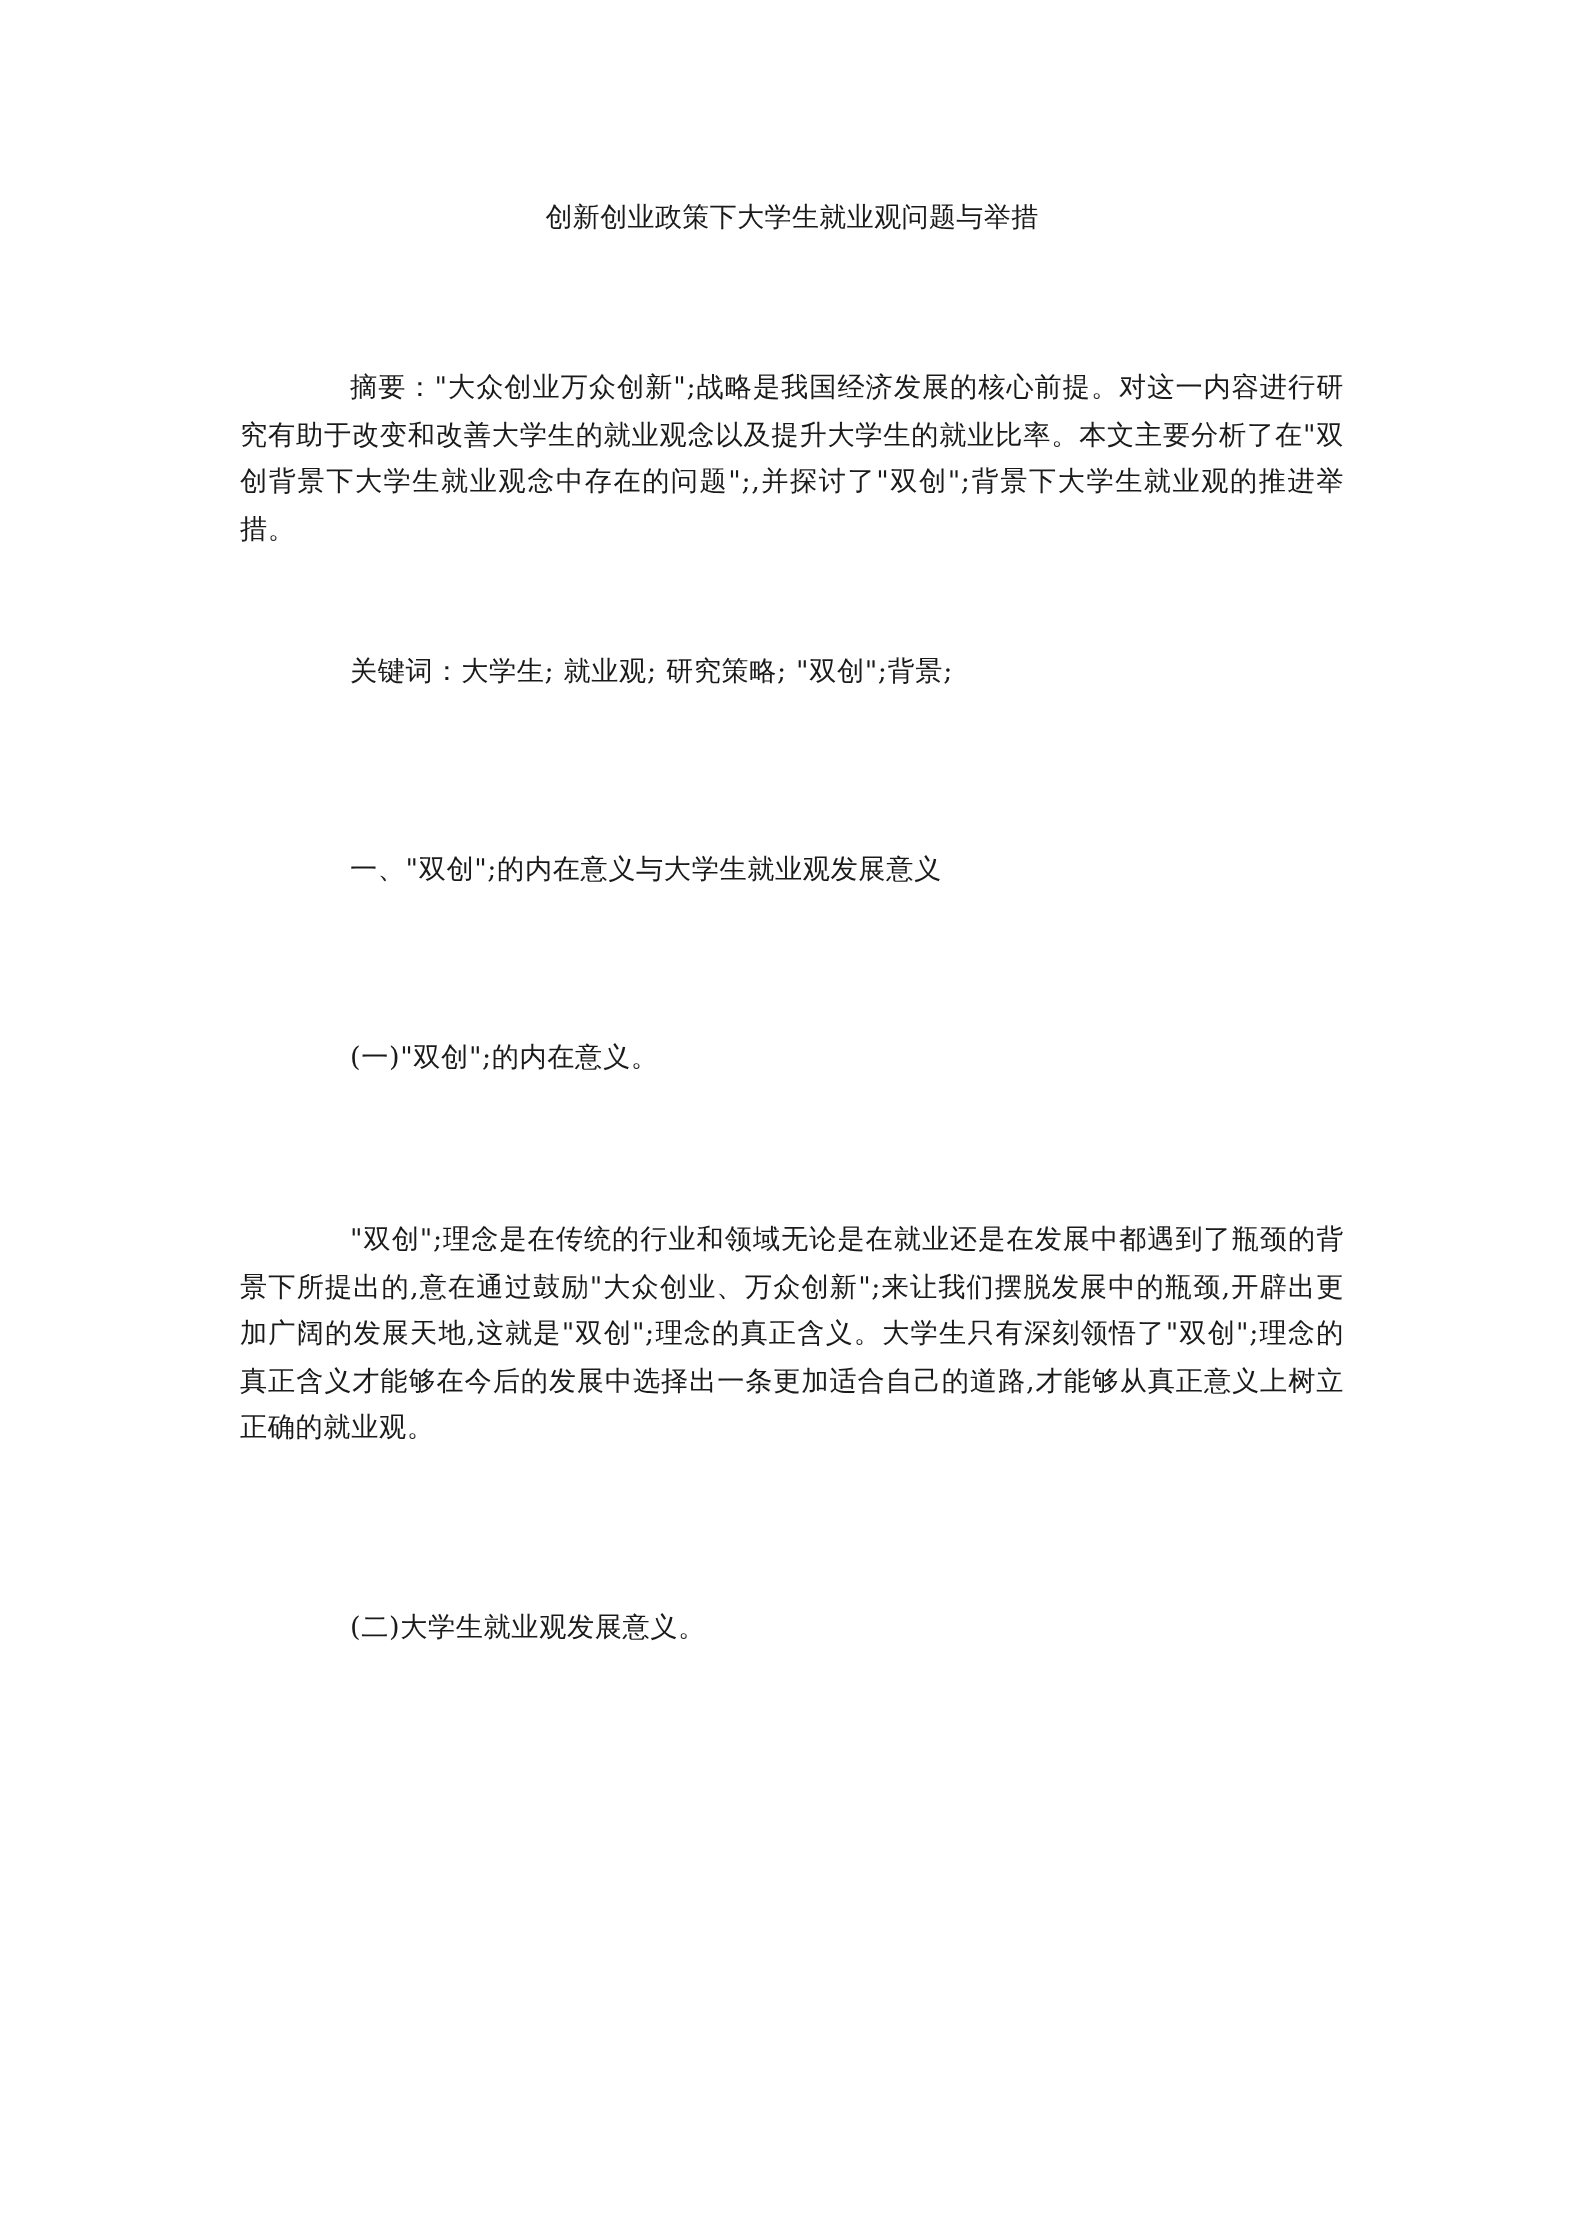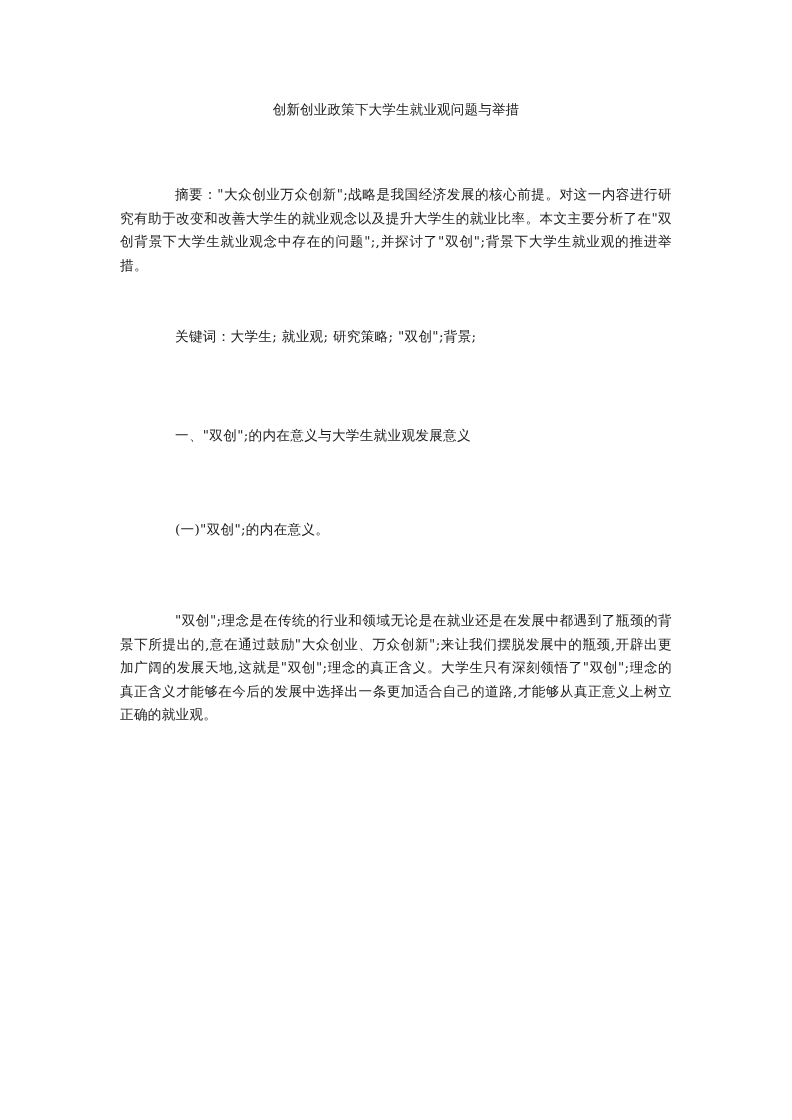--- a/index.html
+++ b/index.html
@@ -68,14 +68,15 @@
   <div class="para" id="abstract">摘要："大众创业万众创新";战略是我国经济发展的核心前提。对这一内容进行研究有助于改变和改善大学生的就业观念以及提升大学生的就业比率。本文主要分析了在"双创背景下大学生就业观念中存在的问题";,并探讨了"双创";背景下大学生就业观的推进举措。</div>
 
   <div class="heading" id="keywords">关键词：大学生; 就业观; 研究策略; "双创";背景;</div>
 
   <div class="heading" id="h1">一、"双创";的内在意义与大学生就业观发展意义</div>
 
   <div class="heading" id="h1-1">(一)"双创";的内在意义。</div>
 
   <div class="para" id="p1">"双创";理念是在传统的行业和领域无论是在就业还是在发展中都遇到了瓶颈的背景下所提出的,意在通过鼓励"大众创业、万众创新";来让我们摆脱发展中的瓶颈,开辟出更加广阔的发展天地,这就是"双创";理念的真正含义。大学生只有深刻领悟了"双创";理念的真正含义才能够在今后的发展中选择出一条更加适合自己的道路,才能够从真正意义上树立正确的就业观。</div>
 
+  <div class="heading" id="h1-2">(二)大学生就业观发展意义。</div>
 
 </div>
 
 </body></html>

